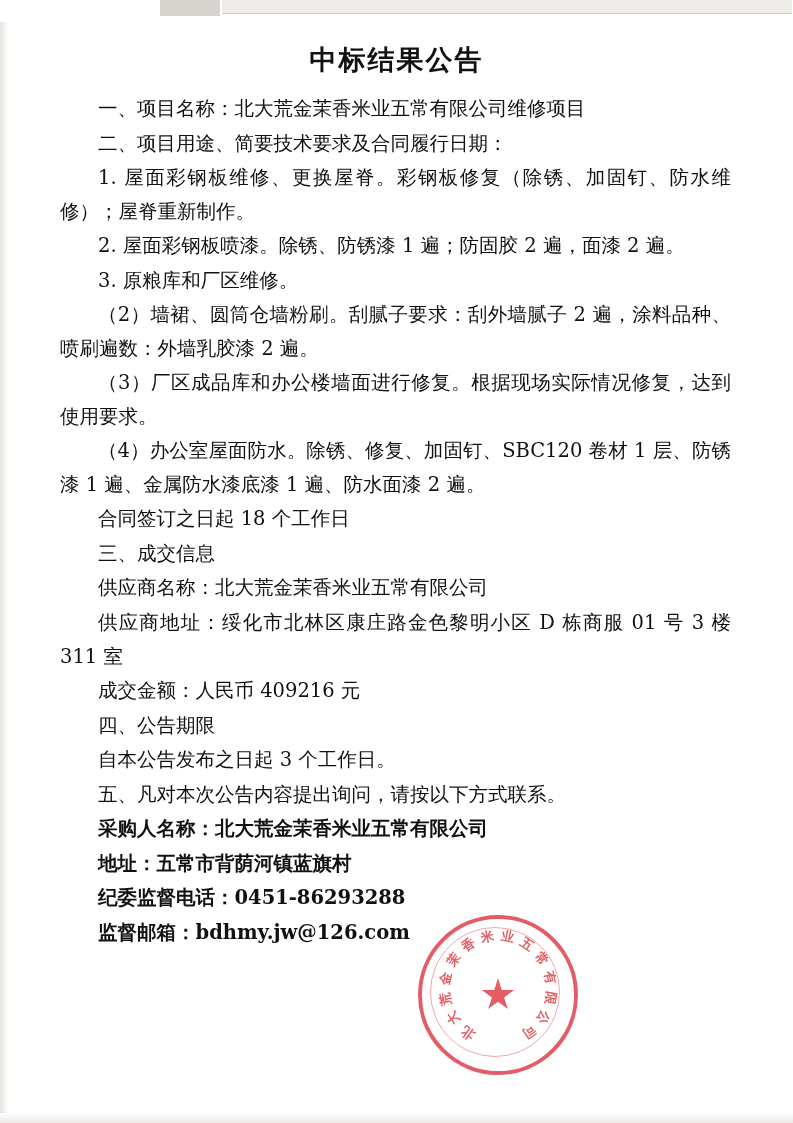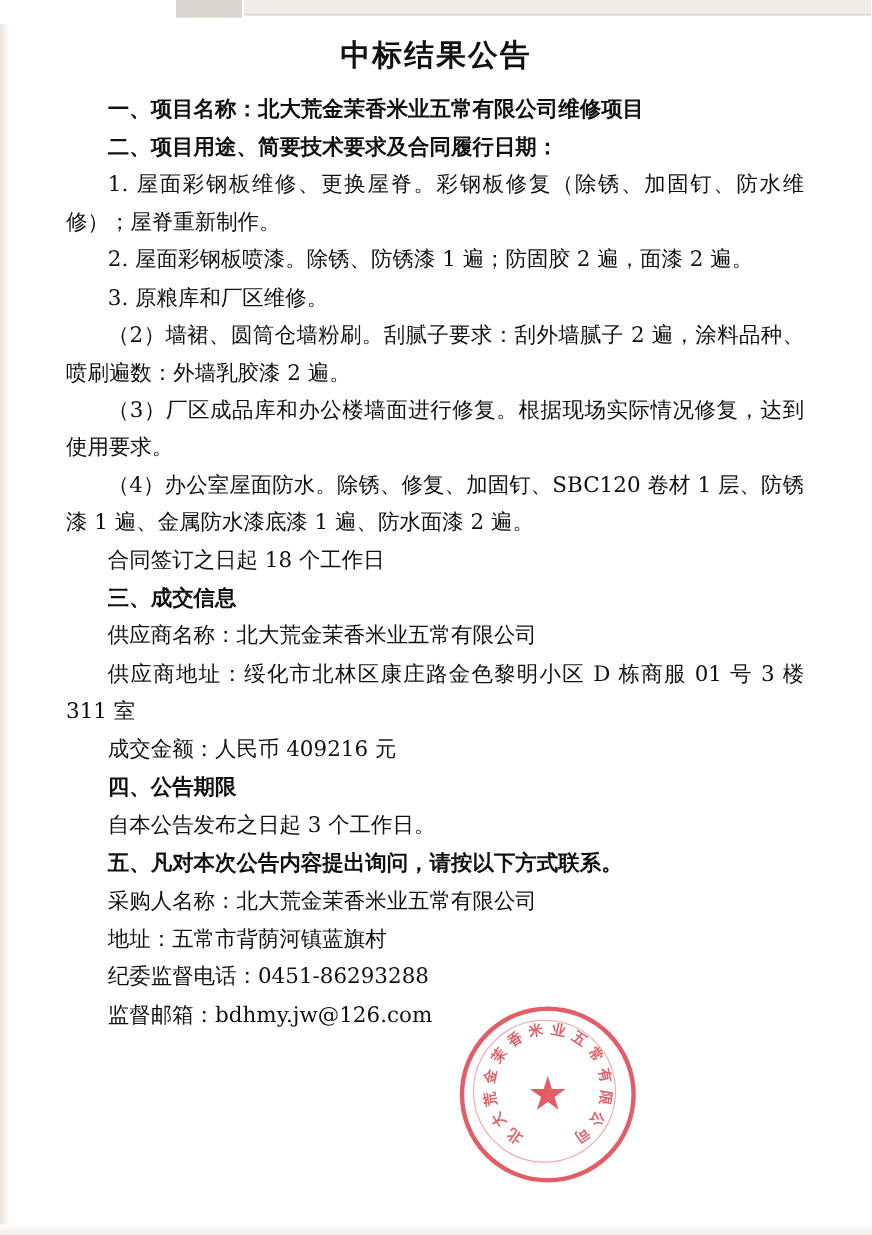--- a/index.html
+++ b/index.html
@@ -55,50 +55,50 @@
     width: 793px;
     height: 1123px;
     padding: 0;
   }
 
   .doc-title {
     text-align: center;
     font-size: 27px;
     font-weight: bold;
     letter-spacing: 2px;
-    margin-top: 32px;
+    margin-top: 42px;
     margin-bottom: 14px;
     font-family: "DejaVu Serif", "Liberation Serif", serif;
   }
 
   .body-block {
     padding: 0 62px 0 60px;
     font-size: 19.5px;
     line-height: 1.72;
   }
 
   p.line {
     margin: 0 0 1px 0;
     text-align: justify;
     text-justify: inter-ideograph;
   }
 
   .ind1 { text-indent: 38px; }
 
   .heading {
-    font-weight: bold;
+    font-weight: normal;
     text-indent: 38px;
   }
 
   .field {
     text-indent: 38px;
   }
 
   .field-label {
-    font-weight: normal;
+    font-weight: bold;
   }
 
   
   .seal {
     position: absolute;
     left: 418px;
     top: 915px;
     width: 152px;
     height: 152px;
     border: 4px solid #d7202a;

